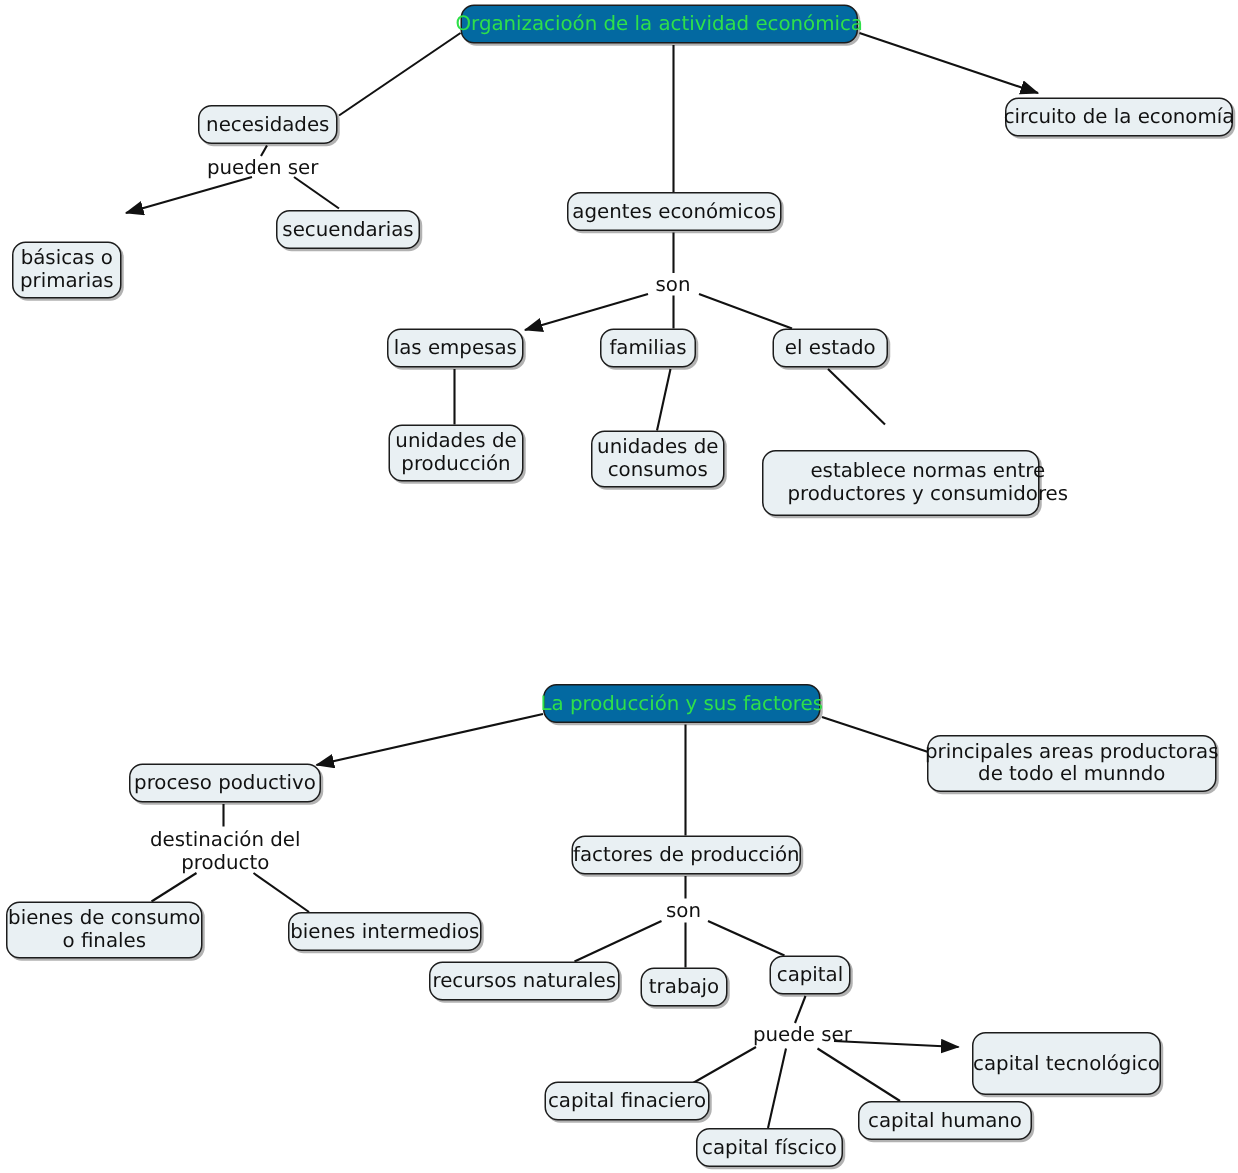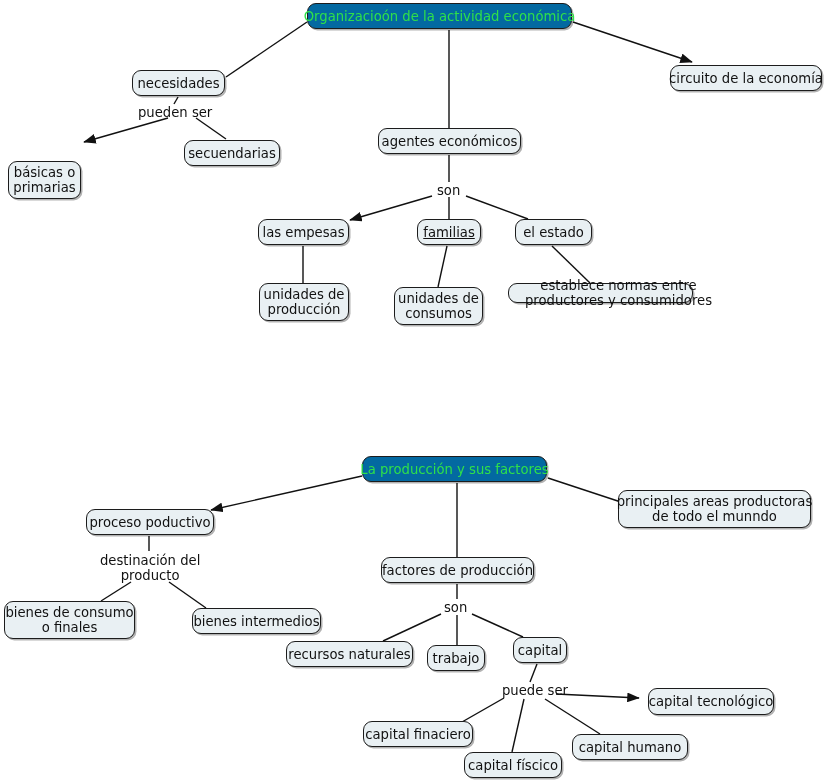--- a/index.html
+++ b/index.html
@@ -101,41 +101,41 @@
       </g>
   </svg>
   <div id="node-layer">
       <div class="node title" style="left: 307px; top: 3px; width: 265px; height: 26px;">Organizacioón de la actividad económica</div>
       <div class="node" style="left: 132px; top: 70px; width: 93px; height: 26px;">necesidades</div>
       <div class="node" style="left: 8px; top: 133px; width: 73px; height: 38px; margin-top: 28px;">básicas o
 primarias</div>
       <div class="node" style="left: 184px; top: 140px; width: 96px; height: 26px;">secuendarias</div>
       <div class="node" style="left: 378px; top: 128px; width: 143px; height: 26px;">agentes económicos</div>
       <div class="node" style="left: 258px; top: 219px; width: 91px; height: 26px;">las empesas</div>
-      <div class="node" style="left: 417px; top: 219px; width: 64px; height: 26px; text-decoration: underline;">familias</div>
+      <div class="node" style="left: 400px; top: 219px; width: 64px; height: 26px;">familias</div>
       <div class="node" style="left: 515px; top: 219px; width: 77px; height: 26px;">el estado</div>
       <div class="node" style="left: 259px; top: 283px; width: 90px; height: 38px;">unidades de
 producción</div>
       <div class="node" style="left: 394px; top: 287px; width: 89px; height: 38px;">unidades de
 consumos</div>
-      <div class="node" style="left: 508px; top: 283px; width: 185px; height: 20px; padding-left: 43px;">establece normas entre
+      <div class="node" style="left: 508px; top: 300px; width: 185px; height: 44px; padding-left: 43px;">establece normas entre
 productores y consumidores</div>
       <div class="node" style="left: 670px; top: 65px; width: 152px; height: 26px;">circuito de la economía</div>
       <div class="linklabel" style="left: 138px; top: 105px;">pueden ser</div>
       <div class="linklabel" style="left: 437px; top: 183px;">son</div>
       <div class="node title" style="left: 362px; top: 456px; width: 185px; height: 26px;">La producción y sus factores</div>
       <div class="node" style="left: 86px; top: 509px; width: 128px; height: 26px;">proceso poductivo</div>
       <div class="node" style="left: 4px; top: 601px; width: 131px; height: 38px;">bienes de consumo
 o finales</div>
       <div class="node" style="left: 148px; top: 608px; width: 129px; height: 26px; margin-left: 44px;">bienes intermedios</div>
       <div class="node" style="left: 381px; top: 557px; width: 153px; height: 26px;">factores de producción</div>
       <div class="node" style="left: 286px; top: 641px; width: 127px; height: 26px;">recursos naturales</div>
       <div class="node" style="left: 427px; top: 645px; width: 58px; height: 26px;">trabajo</div>
       <div class="node" style="left: 513px; top: 637px; width: 54px; height: 26px;">capital</div>
-      <div class="node" style="left: 648px; top: 688px; width: 126px; height: 27px;">capital tecnológico</div>
+      <div class="node" style="left: 648px; top: 688px; width: 126px; height: 42px;">capital tecnológico</div>
       <div class="node" style="left: 363px; top: 721px; width: 110px; height: 26px;">capital finaciero</div>
       <div class="node" style="left: 464px; top: 752px; width: 98px; height: 26px;">capital físcico</div>
       <div class="node" style="left: 572px; top: 734px; width: 116px; height: 26px;">capital humano</div>
       <div class="node" style="left: 618px; top: 490px; width: 193px; height: 38px;">principales areas productoras
 de todo el munndo</div>
       <div class="linklabel" style="left: 100px; top: 553px;">destinación del
 producto</div>
       <div class="linklabel" style="left: 444px; top: 600px;">son</div>
       <div class="linklabel" style="left: 502px; top: 683px;">puede ser</div>
     </div>

